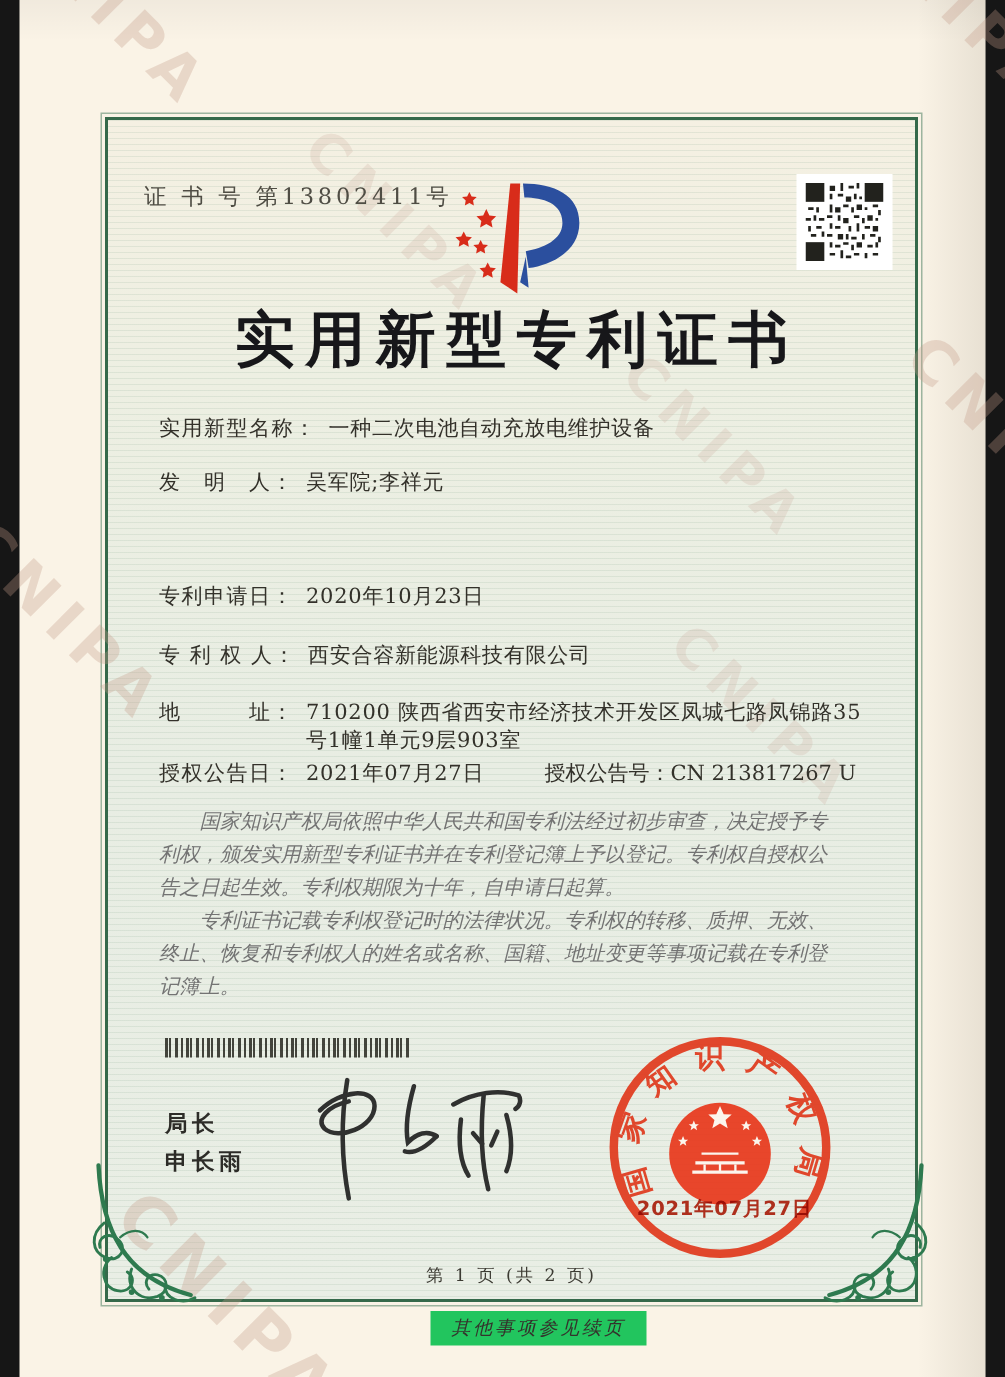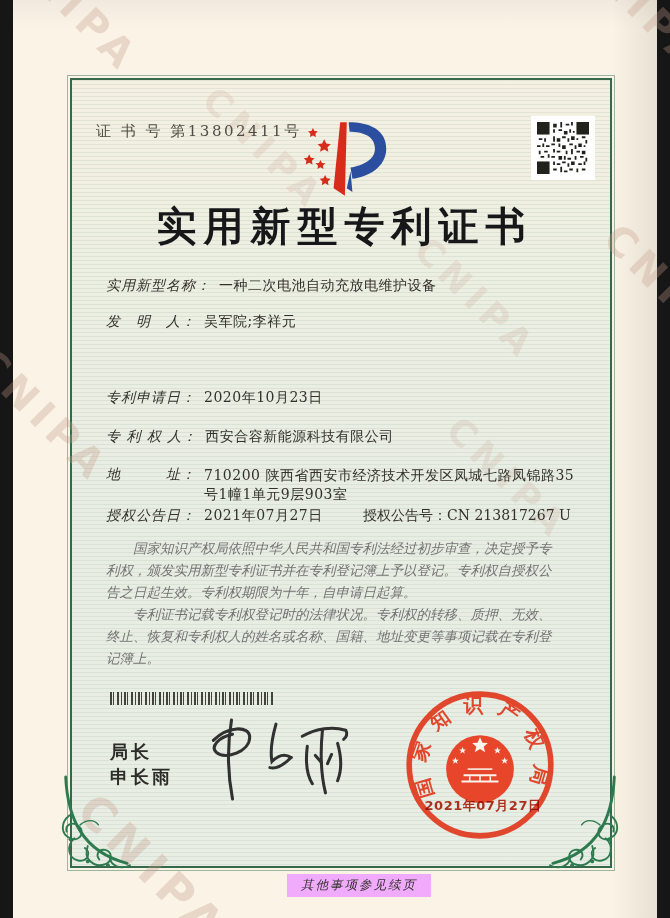--- a/index.html
+++ b/index.html
@@ -18,42 +18,42 @@
       font-weight:bold;color:rgba(197,156,138,.32);letter-spacing:7px;
       transform:rotate(45deg);white-space:nowrap;}
   .content{position:absolute;inset:0;z-index:3;}
   .certno{position:absolute;left:96px;top:122px;font-size:15px;letter-spacing:2.5px;color:#4f4d44;}
   .title{position:absolute;left:70px;top:199px;width:542px;text-align:center;font-size:40px;
          font-weight:bold;letter-spacing:7px;text-indent:7px;color:#17171a;}
   .logo{position:absolute;left:296px;top:120px;width:94px;height:78px;}
   .qrbox{position:absolute;left:531px;top:116px;width:64px;height:64px;background:#fff;
          display:flex;align-items:center;justify-content:center;}
   .row{position:absolute;left:106px;font-size:14px;color:#33312a;white-space:nowrap;}
-  .row .lbl{display:inline-block;letter-spacing:1px;font-style:italic;}
+  .row .lbl{display:inline-block;letter-spacing:1px;}
   .row .val{margin-left:8px;letter-spacing:.5px;}
   .row .val-wrap{display:inline-block;vertical-align:top;width:378px;white-space:normal;line-height:19px;}
   .grant-right{position:absolute;left:345px;top:507px;font-size:14px;color:#33312a;white-space:nowrap;margin-left:18px;}
   .legal{position:absolute;left:106px;top:537px;width:458px;font-size:13.5px;line-height:22px;
          color:#737373;font-style:italic;}
   .legal p{margin:0;text-indent:2em;}
   .barcode{position:absolute;left:110px;top:692px;width:163px;height:13px;opacity:.85;
     background:repeating-linear-gradient(90deg,#26261f 0 2px,rgba(0,0,0,0) 2px 3px,#26261f 3px 4px,
       rgba(0,0,0,0) 4px 7px,#26261f 7px 9px,rgba(0,0,0,0) 9px 11px,#26261f 11px 12px,rgba(0,0,0,0) 12px 14px);}
   .director{position:absolute;left:110px;font-family:"DejaVu Sans","Liberation Sans",sans-serif;
-            font-weight:600;font-size:18px;letter-spacing:3px;color:#2d2c28;text-align:right;}
+            font-weight:600;font-size:15px;letter-spacing:3px;color:#2d2c28;text-align:right;}
   .sig{position:absolute;left:203px;top:710px;width:152px;height:96px;}
   .seal{position:absolute;left:402px;top:687px;width:156px;height:156px;z-index:4;
         mix-blend-mode:multiply;opacity:.93;}
   .sealdate{position:absolute;left:417px;top:797px;width:132px;text-align:center;z-index:5;
             font-family:"DejaVu Sans","Liberation Sans",sans-serif;font-weight:bold;font-size:13px;
             color:#ad2f1d;letter-spacing:.5px;mix-blend-mode:multiply;}
   .pageno{position:absolute;left:70px;top:843px;width:542px;text-align:center;font-size:11.5px;
           letter-spacing:2px;color:#3c3b33;}
   .footnote{position:absolute;left:70px;top:874px;width:542px;text-align:center;z-index:3;}
-  .footnote span{display:inline-block;background:#f0abfc;padding:3px 14px;font-size:12.5px;
+  .footnote span{display:inline-block;background:#22c55e;padding:3px 14px;font-size:12.5px;
           font-style:italic;letter-spacing:2px;color:#34332c;margin-left:36px;}
   .ornament{position:absolute;z-index:3;}
 </style>
 </head>
 <body>
 
 <div class="stage">
 
   <div class="scan"></div>
 
@@ -208,20 +208,21 @@
       </g>
       <g stroke="#fdf6ee" fill="none">
         <path d="M64,80 h24" stroke-width="1.5"></path>
         <path d="M60,86 h32" stroke-width="2"></path>
         <path d="M58,92 h36" stroke-width="2"></path>
         <path d="M66,92 v-5 M76,92 v-6 M86,92 v-5" stroke-width="1.5"></path>
       </g>
     </svg>
     <div class="sealdate">2021年07月27日</div>
 
+    <div class="pageno">第 1 页 (共 2 页)</div>
 
     <div class="footnote">
       <span>其他事项参见续页</span>
     </div>
 
   </div>
 
   <div class="scan-shade"></div>
 </div>
 

